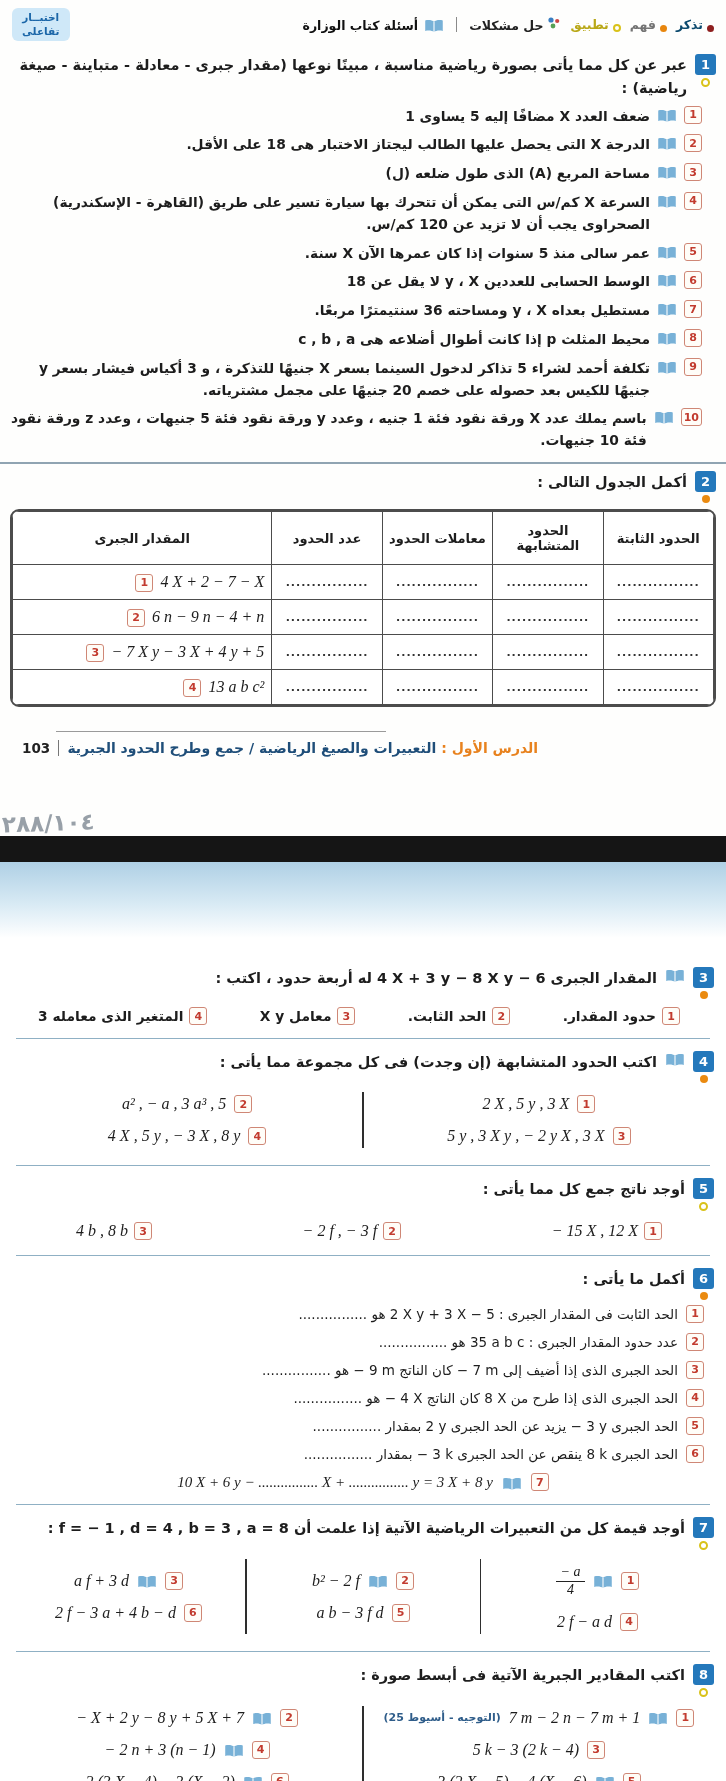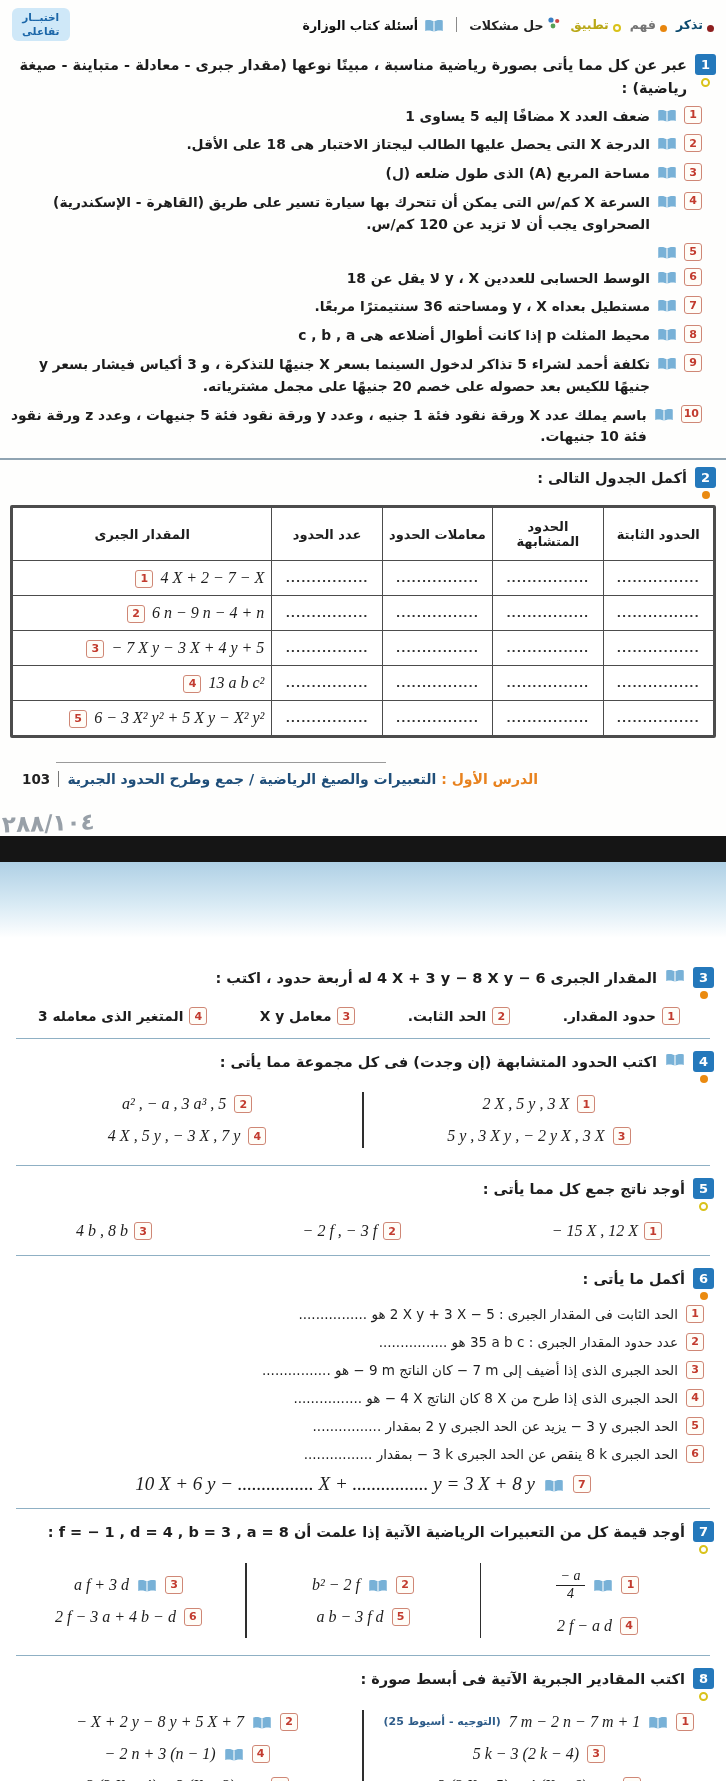--- a/index.html
+++ b/index.html
@@ -37,21 +37,21 @@
   
   .item{display:flex;align-items:flex-start;gap:7px;margin:0 14px 7px 0;font-size:13.8px;line-height:1.58}
   .item .itext{font-weight:700}
 
   .m{font-family:"Liberation Serif","DejaVu Serif",serif;direction:ltr;unicode-bidi:isolate;font-style:italic;font-size:16px;white-space:nowrap}
 
   .sep1{border-top:2px solid #90a4b2;margin:10px -10px 6px}
   .sep{border-top:1.5px solid #8fb0c4;margin:13px 4px 11px}
 
   
-  .tablewrap{margin:6px 0 0;border:2px solid #4c4c4c;border-radius:2px;overflow:hidden;background:#fff}
+  .tablewrap{margin:6px 0 0;border:2px solid #4c4c4c;border-radius:9px;overflow:hidden;background:#fff}
   table{width:100%;border-collapse:collapse;direction:ltr}
   th{font-size:13px;font-weight:bold;padding:11px 3px;border:1px solid #4c4c4c;direction:rtl}
   td{border:1px solid #4c4c4c;height:35px}
   td.expr{direction:ltr;text-align:right;padding:2px 7px;white-space:nowrap}
   td.expr .numbox{margin-right:7px;vertical-align:middle}
   td.dots{text-align:center;font-size:11px;color:#333;letter-spacing:1px;font-weight:bold}
   .cw0{width:37%}.cw{width:15.75%}
 
   
   .footline{width:330px;border-top:1.2px solid #9a9a9a;margin:24px auto 8px 46px}
@@ -173,20 +173,21 @@
         <span class="itext">السرعة X كم/س التى يمكن أن تتحرك بها سيارة تسير على طريق (القاهرة - الإسكندرية) الصحراوى يجب أن لا تزيد عن 120 كم/س.</span>
       </div>
     <div class="item">
         <span class="numbox">5</span>
         <span class="bi-slot">
           <svg viewBox="0 0 26 18">
             <path d="M13 3.4 C10.6 1.1 5.4 0.6 1.6 1.8 L1.6 15.4 C5.4 14.2 10.6 14.7 13 16.7 C15.4 14.7 20.6 14.2 24.4 15.4 L24.4 1.8 C20.6 0.6 15.4 1.1 13 3.4 Z" fill="#78b1d7"></path>
             <line x1="13" y1="3.4" x2="13" y2="16.7" stroke="#ffffff" stroke-width="1.4"></line>
           </svg>
         </span>
+        <span class="itext">عمر سالى منذ 5 سنوات إذا كان عمرها الآن X سنة.</span>
       </div>
     <div class="item">
         <span class="numbox">6</span>
         <span class="bi-slot">
           <svg viewBox="0 0 26 18">
             <path d="M13 3.4 C10.6 1.1 5.4 0.6 1.6 1.8 L1.6 15.4 C5.4 14.2 10.6 14.7 13 16.7 C15.4 14.7 20.6 14.2 24.4 15.4 L24.4 1.8 C20.6 0.6 15.4 1.1 13 3.4 Z" fill="#78b1d7"></path>
             <line x1="13" y1="3.4" x2="13" y2="16.7" stroke="#ffffff" stroke-width="1.4"></line>
           </svg>
         </span>
         <span class="itext">الوسط الحسابى للعددين y ، X لا يقل عن 18</span>
@@ -275,27 +276,20 @@
             <td class="dots">................</td>
             <td class="dots">................</td>
           </tr>
           <tr>
             <td class="expr"><span class="numbox">4</span><span class="m">13 a b c²</span></td>
             <td class="dots">................</td>
             <td class="dots">................</td>
             <td class="dots">................</td>
             <td class="dots">................</td>
           </tr>
-          <tr>
-            <td class="expr"><span class="numbox">5</span><span class="m">6 − 3 X² y² + 5 X y − X² y²</span></td>
-            <td class="dots">................</td>
-            <td class="dots">................</td>
-            <td class="dots">................</td>
-            <td class="dots">................</td>
-          </tr>
         </tbody>
       </table>
     </div>
 
     <div class="footline"></div>
     <div class="footer">
       <span class="lesson"><span class="lbl">الدرس الأول :</span> <span>التعبيرات والصيغ الرياضية / جمع وطرح الحدود الجبرية</span></span>
       <span class="pbar"></span>
       <span class="pagenum">103</span>
     </div>
@@ -367,21 +361,21 @@
             </div>
         </div>
         <div class="vdiv"></div>
         <div class="col">
           <div class="mitem">
               <span class="numbox">2</span>
               <span class="m">a² , − a , 3 a³ , 5</span>
             </div>
           <div class="mitem">
               <span class="numbox">4</span>
-              <span class="m">4 X , 5 y , − 3 X , 7 y</span>
+              <span class="m">4 X , 5 y , − 3 X , 8 y</span>
             </div>
         </div>
       </div>
 
       <div class="sep"></div>
 
       <div class="qhead">
         <div class="qbadgecol">
           <div class="qbadge">5</div>
           <div class="tagring"></div>
@@ -437,21 +431,21 @@
           <span>الحد الجبرى ⁦8 k⁩ ينقص عن الحد الجبرى ⁦− 3 k⁩ بمقدار ................</span>
         </div>
       <div class="eqline">
         <span class="numbox">7</span>
         <span class="bi-slot">
             <svg viewBox="0 0 26 18">
               <path d="M13 3.4 C10.6 1.1 5.4 0.6 1.6 1.8 L1.6 15.4 C5.4 14.2 10.6 14.7 13 16.7 C15.4 14.7 20.6 14.2 24.4 15.4 L24.4 1.8 C20.6 0.6 15.4 1.1 13 3.4 Z" fill="#78b1d7"></path>
               <line x1="13" y1="3.4" x2="13" y2="16.7" stroke="#ffffff" stroke-width="1.4"></line>
             </svg>
           </span>
-        <span class="m" style="font-size:19px">10 X + 6 y − ................ X + ................ y = 3 X + 8 y</span>
+        <span class="m" style="font-size:15px">10 X + 6 y − ................ X + ................ y = 3 X + 8 y</span>
       </div>
 
       <div class="sep"></div>
 
       <div class="qhead">
         <div class="qbadgecol">
           <div class="qbadge">7</div>
           <div class="tagring"></div>
         </div>
         <div class="qtitle">أوجد قيمة كل من التعبيرات الرياضية الآتية إذا علمت أن ⁦a = 8⁩ , ⁦b = 3⁩ , ⁦d = 4⁩ , ⁦f = − 1⁩ :</div>

